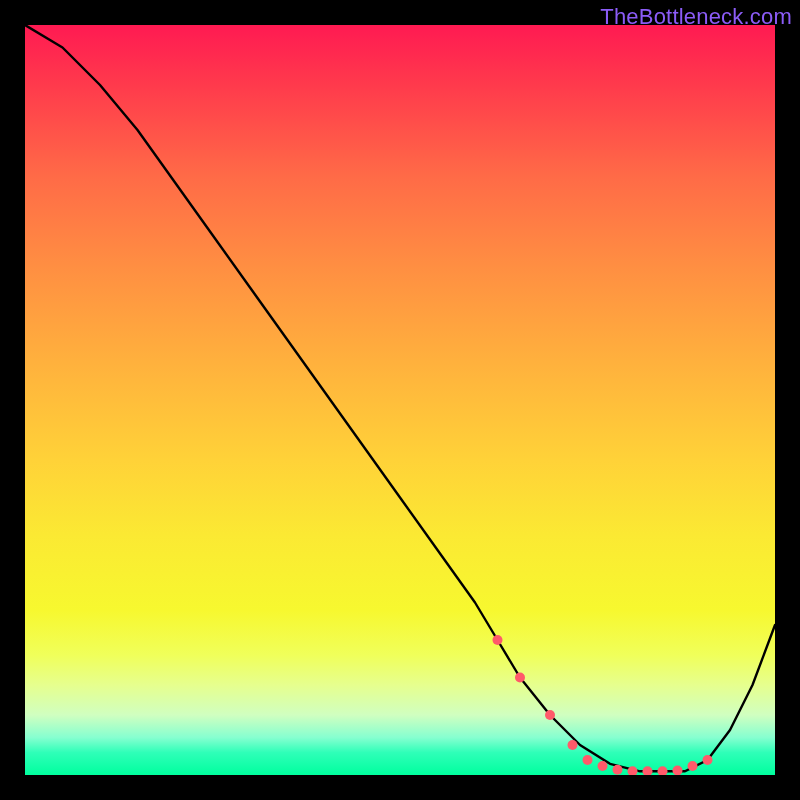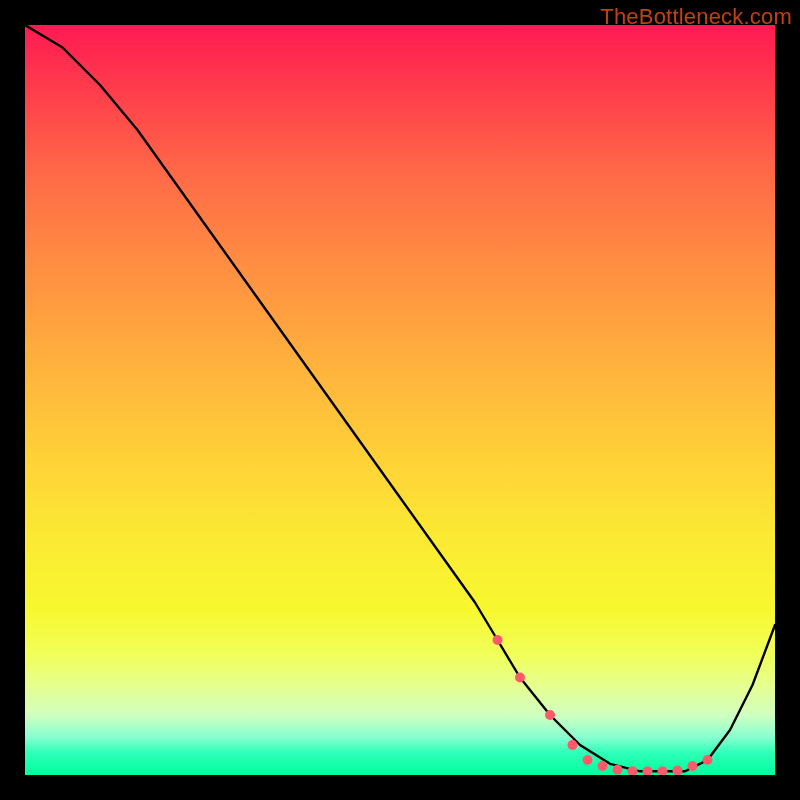--- a/index.html
+++ b/index.html
@@ -54,21 +54,21 @@
     width: 100%;
     height: 100%;
   }
   .watermark {
     position: absolute;
     top: 4px;
     right: 8px;
     font-family: Arial, Helvetica, sans-serif;
     font-size: 22px;
     font-weight: 500;
-    color: #c2410c;
+    color: #8b5cf6;
     letter-spacing: 0.2px;
     user-select: none;
   }
 </style>
 </head>
 <body>
 
 <div class="frame">
 
   <div class="plot-area">

